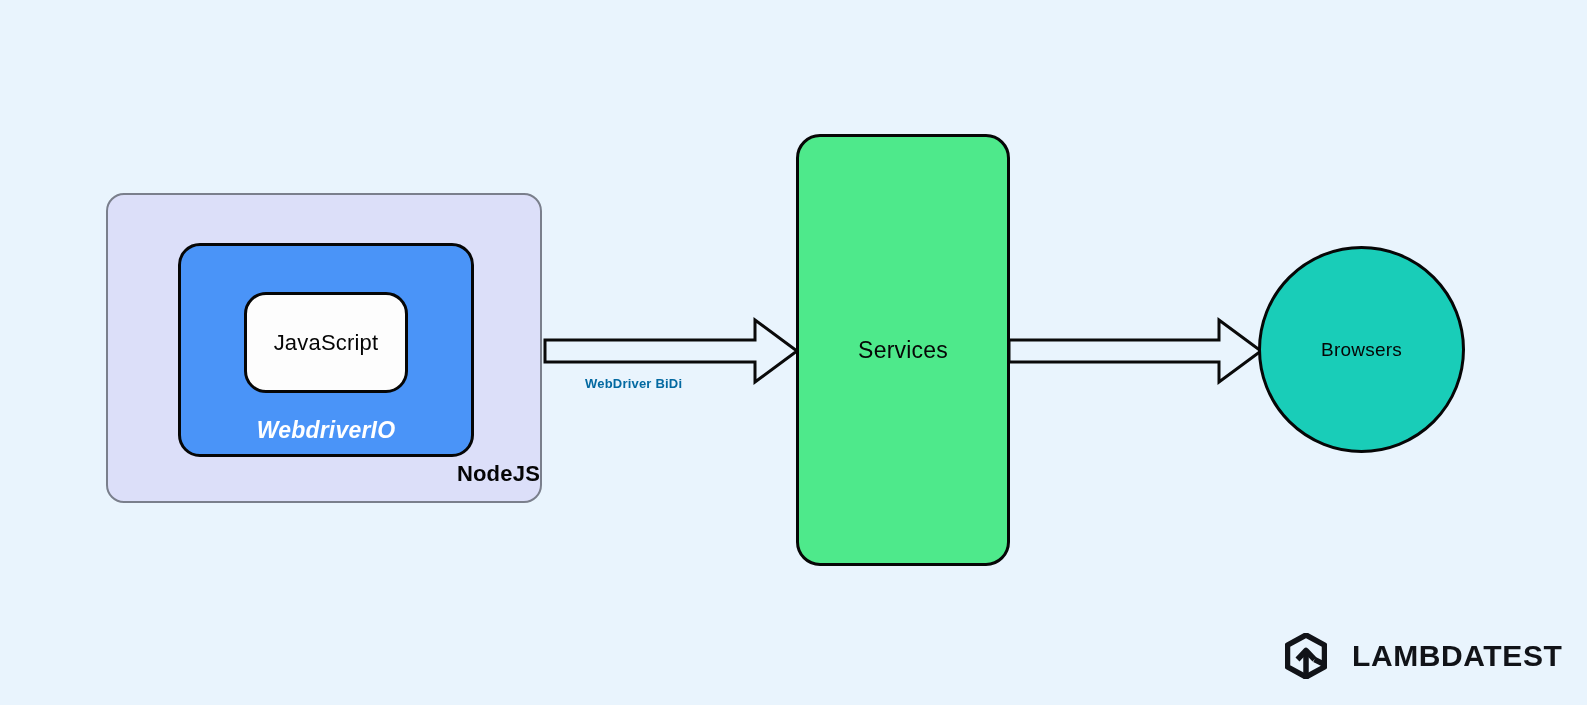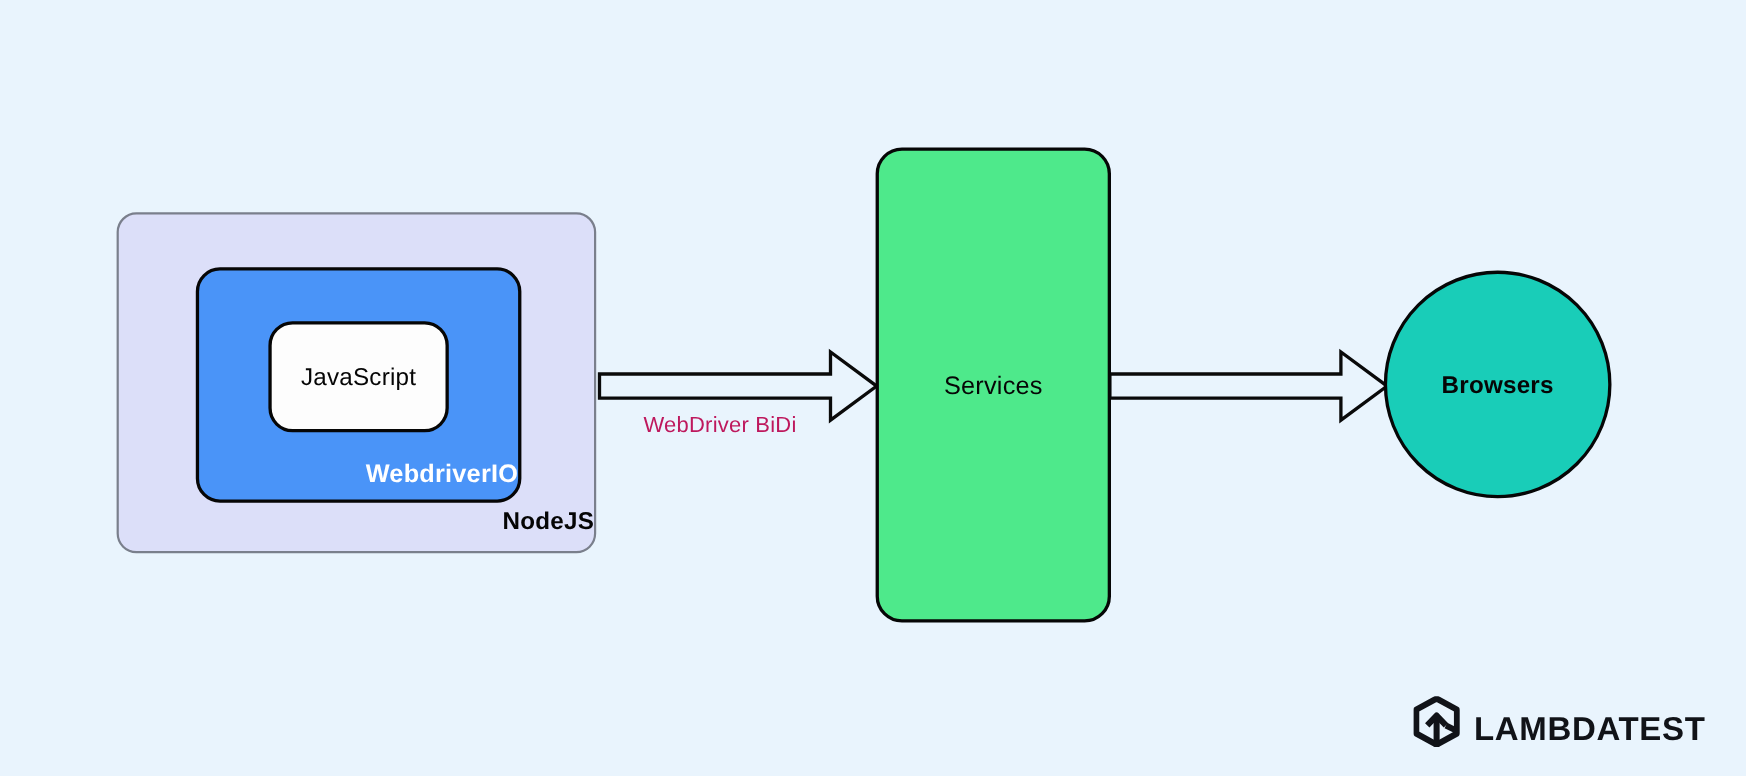--- a/index.html
+++ b/index.html
@@ -55,25 +55,26 @@
     background: #4a94f8;
     border: 3px solid #060606;
     border-radius: 22px;
     box-sizing: border-box;
   }
   .wdio-label {
     position: absolute;
     left: 0;
     right: 0;
     bottom: 10px;
-    text-align: right;
+    text-align: center;
     font-size: 23px;
     font-weight: bold;
     color: #ffffff;
     letter-spacing: 0.2px;
+    font-style: italic;
   }
 
   
   .js-box {
     position: absolute;
     left: 63px;
     top: 46px;
     width: 164px;
     height: 101px;
     background: #fdfdfd;
@@ -122,22 +123,22 @@
     height: 207px;
     background: #19cdb8;
     border: 3px solid #060606;
     border-radius: 50%;
     box-sizing: border-box;
     display: flex;
     align-items: center;
     justify-content: center;
   }
   .browsers-label {
-    font-size: 22px;
-    font-weight: bold;
+    font-size: 19px;
+    font-weight: normal;
     color: #060606;
     letter-spacing: 0.2px;
   }
 
   
   .arrow-svg {
     position: absolute;
     overflow: visible;
   }
   .arrow-shape {
@@ -145,39 +146,39 @@
     stroke: #0a0a0a;
     stroke-width: 3;
     stroke-linejoin: miter;
   }
 
   .arrow1 { left: 543px; top: 318px; }
   .arrow2 { left: 1007px; top: 318px; }
 
   .arrow-label {
     position: absolute;
-    font-size: 20px;
-    font-weight: normal;
-    color: #be185d;
+    font-size: 13px;
+    font-weight: bold;
+    color: #0369a1;
     letter-spacing: 0.2px;
     white-space: nowrap;
   }
   .arrow1-label {
     left: 585px;
     top: 376px;
   }
 
   
   .lt-logo {
     position: absolute;
     left: 1285px;
     top: 633px;
     display: flex;
-    align-items: flex-end;
-    gap: 13px;
+    align-items: center;
+    gap: 25px;
   }
   .lt-mark { display: block; }
   .lt-wordmark {
     font-size: 30px;
     font-weight: bold;
     color: #111318;
     letter-spacing: 0.6px;
     line-height: 1;
   }
 </style>

